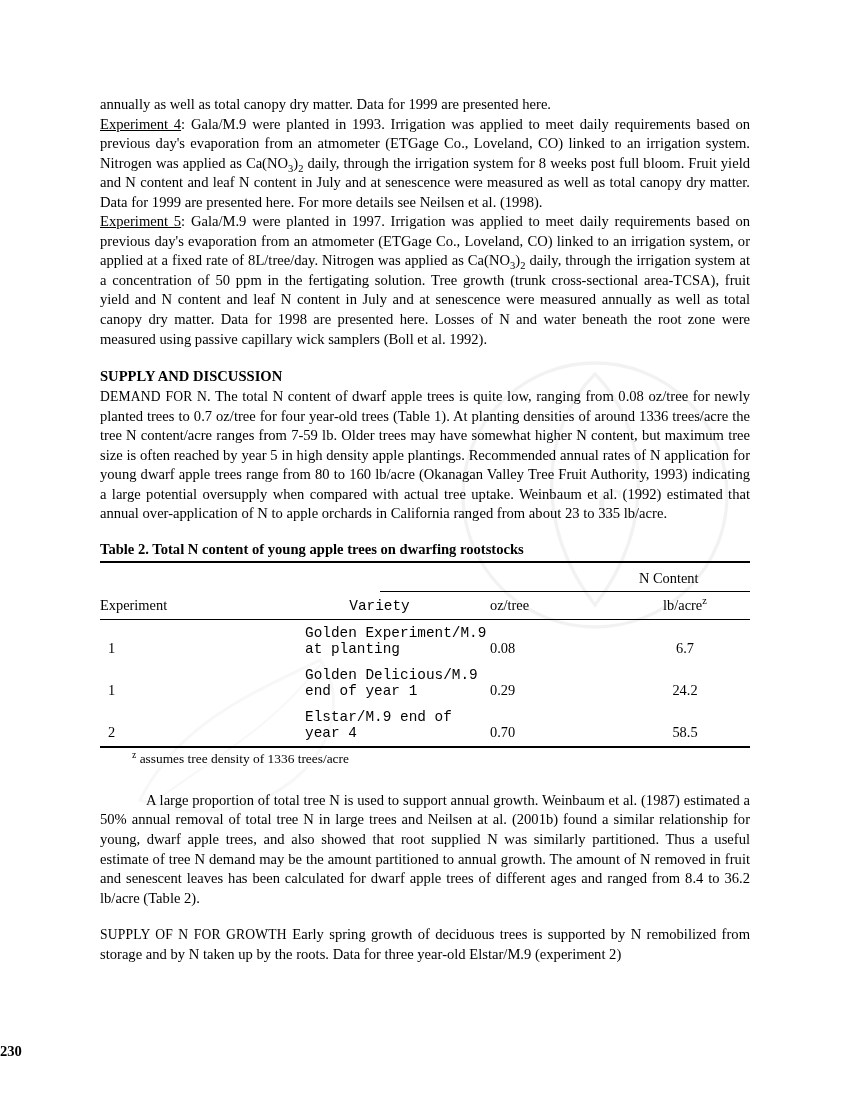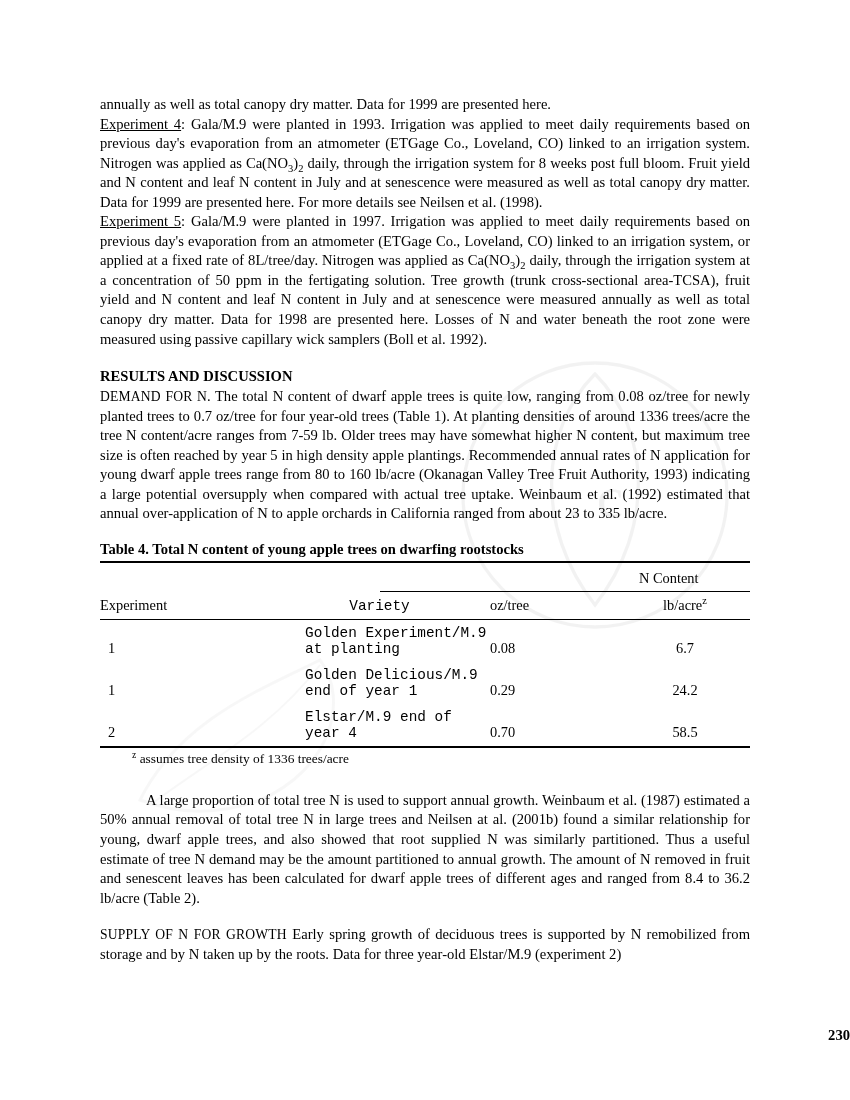--- a/index.html
+++ b/index.html
@@ -124,24 +124,24 @@
     vertical-align: super;
     line-height: 0;
   }
   sub {
     font-size: 0.72em;
     vertical-align: sub;
     line-height: 0;
   }
   .page-number {
     position: absolute;
-    bottom: 56px;
+    bottom: 40px;
     left: 0;
     width: 850px;
-    text-align: right;
+    text-align: left;
     font-size: 14.6px;
     font-weight: bold;
   }
   .small-caps-head {
     font-weight: normal;
     font-size: 13.6px;
     letter-spacing: 0.2px;
   }
   .tbl-inner-line {
     border-top: 1px solid #000;
@@ -167,28 +167,28 @@
   </svg>
 
   <div class="content">
 
     <p class="just">annually as well as total canopy dry matter.  Data for 1999 are presented here.</p>
 
     <p class="just"><span class="u">Experiment 4</span><span>:  Gala/M.9 were planted in 1993.  Irrigation was applied to meet daily requirements based on previous day's evaporation from an atmometer (ETGage Co., Loveland, CO) linked to an irrigation system.  Nitrogen was applied as Ca(NO<sub>3</sub>)<sub>2</sub> daily, through the irrigation system for 8 weeks post full bloom.  Fruit yield and N content and leaf N content in July and at senescence were measured as well as total canopy dry matter.  Data for 1999 are presented here.  For more details see Neilsen et al. (1998).</span></p>
 
     <p class="just"><span class="u">Experiment 5</span><span>:  Gala/M.9 were planted in 1997.  Irrigation was applied to meet daily requirements based on previous day's evaporation from an atmometer (ETGage Co., Loveland, CO) linked to an irrigation system, or applied at a fixed rate of 8L/tree/day.  Nitrogen was applied as Ca(NO<sub>3</sub>)<sub>2</sub> daily, through the irrigation system at a concentration of 50 ppm in the fertigating solution.  Tree growth (trunk cross-sectional area-TCSA), fruit yield and N content and leaf N content in July and at senescence were measured annually as well as total canopy dry matter.  Data for 1998 are presented here.  Losses of N and water beneath the root zone were measured using passive capillary wick samplers (Boll et al. 1992).</span></p>
 
-    <div class="sec-head">RESULTS AND DISCUSSION</div>
+    <div class="sec-head">SUPPLY AND DISCUSSION</div>
 
     <p class="just"><span class="small-caps-head">DEMAND FOR N</span><span>.  The total N content of dwarf apple trees is quite low, ranging from 0.08 oz/tree for newly planted trees to 0.7 oz/tree for four year-old trees (Table 1).  At planting densities of around 1336 trees/acre the tree N content/acre ranges from 7-59 lb.  Older trees may have somewhat higher N content, but maximum tree size is often reached by year 5 in high density apple plantings.  Recommended annual rates of N application for young dwarf apple trees range from 80 to 160 lb/acre (Okanagan Valley Tree Fruit Authority, 1993) indicating a large potential oversupply when compared with actual tree uptake.  Weinbaum et al. (1992) estimated that annual over-application of N to apple orchards in California ranged from about 23 to 335 lb/acre.</span></p>
 
     <div class="gap-md"></div>
 
     <div class="tbl-wrap">
-      <div class="table-caption">Table 4.  Total N content of young apple trees on dwarfing rootstocks</div>
+      <div class="table-caption">Table 2.  Total N content of young apple trees on dwarfing rootstocks</div>
       <div class="rule-thick"></div>
       <table class="datatable">
         <tbody>
             <tr>
           <td class="col-exp"></td>
           <td class="col-var"></td>
           <td class="col-oz hdr-ncontent" colspan="2">N Content</td>
         </tr>
       </tbody>
         </table>

